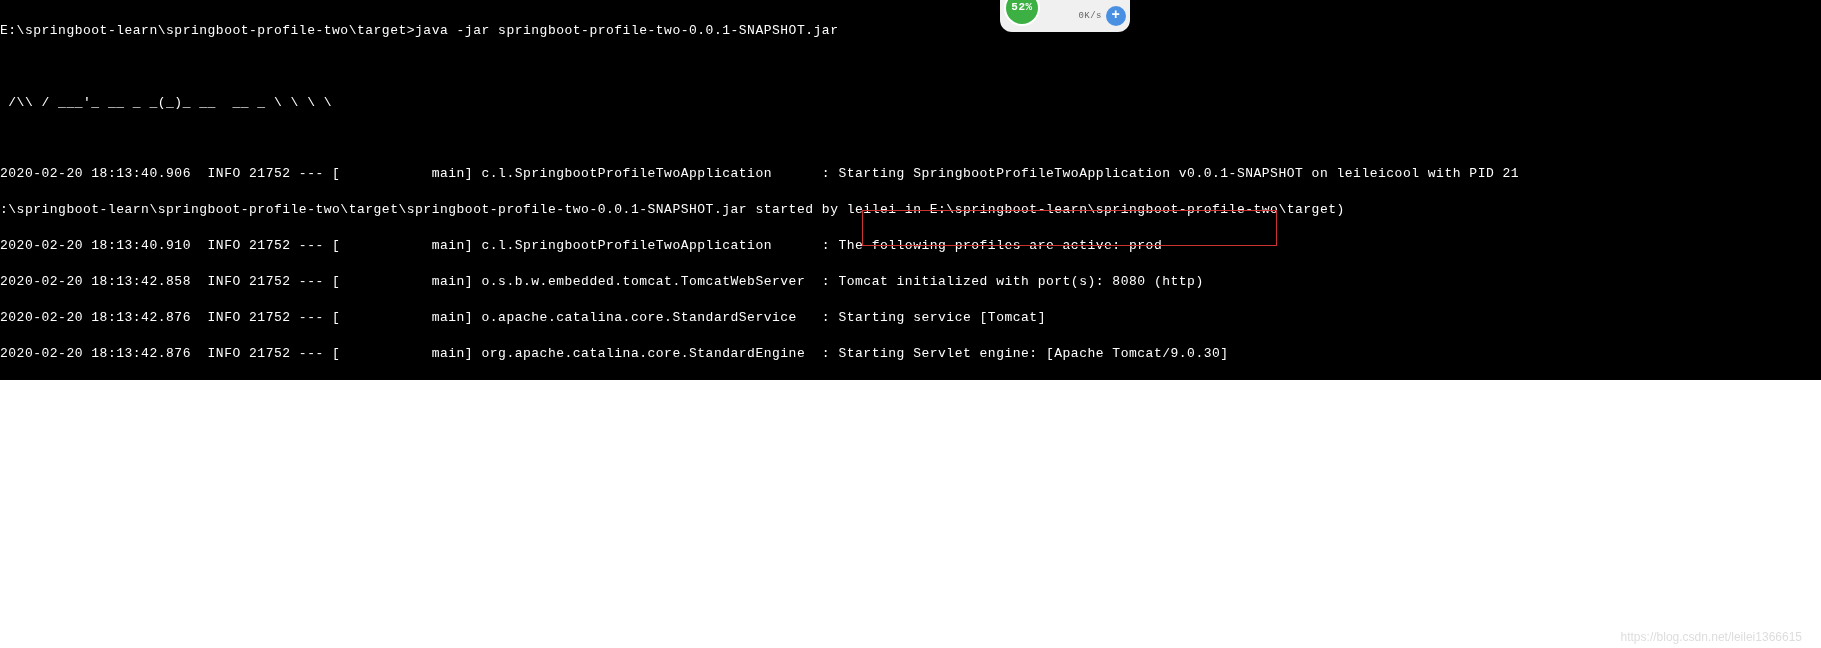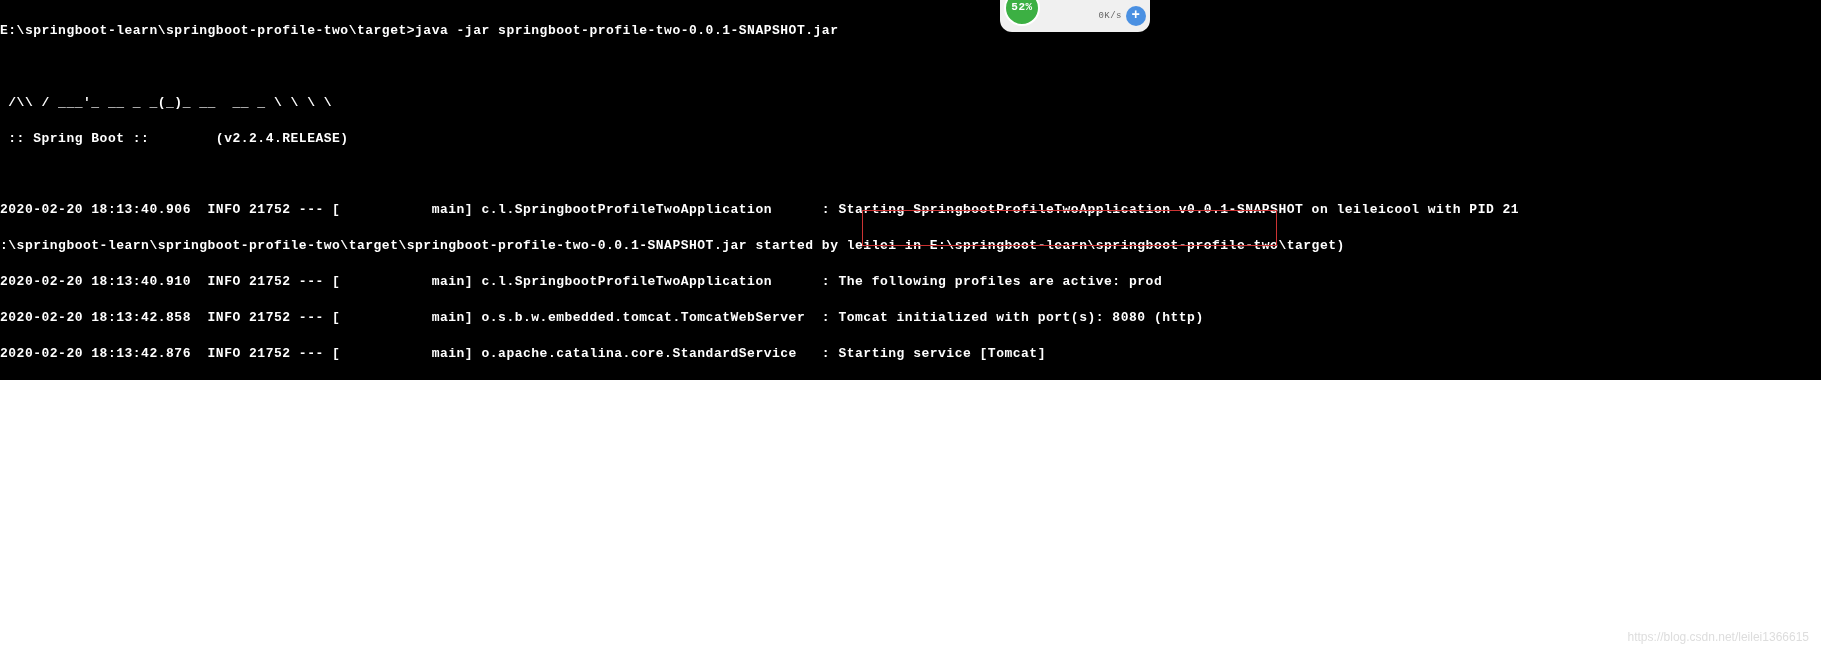--- a/index.html
+++ b/index.html
@@ -21,32 +21,31 @@
       color: #ffffff;
       padding: 4px 0;
       white-space: pre;
       line-height: 1.38;
       letter-spacing: 0.5px;
       height: 380px;
       position: relative;
     }
     .line {
       white-space: pre;
-      font-weight: bold;
     }
     .highlight-box {
       position: absolute;
       border: 1px solid #cc3333;
       pointer-events: none;
     }
     .widget {
       position: absolute;
       top: 0;
       left: 1000px;
-      width: 150px;
+      width: 130px;
       height: 24px;
       background: #f0f0f0;
       border-radius: 0 0 12px 12px;
       display: flex;
       align-items: center;
       padding: 16px 4px;
       box-shadow: 0 1px 3px rgba(0,0,0,0.3);
     }
     .widget-circle {
       width: 36px;
@@ -78,34 +77,33 @@
       color: #fff;
       display: flex;
       align-items: center;
       justify-content: center;
       font-size: 14px;
       font-weight: bold;
     }
     .watermark {
       position: absolute;
       bottom: 4px;
-      right: 12px;
+      right: 19px;
       color: #dddddd;
       font-size: 12px;
       font-family: Arial, sans-serif;
     }
   </style>
 </head>
 <body>
 
 <div class="terminal">
 <div class="line">E:\springboot-learn\springboot-profile-two\target&gt;java -jar springboot-profile-two-0.0.1-SNAPSHOT.jar</div>
 <div class="line"> </div>
 <div class="line"> /\\ / ___'_ __ _ _(_)_ __  __ _ \ \ \ \</div>
-<div class="line"> :: Spring Boot ::        (v2.2.4.RELEASE)</div>
 <div class="line"> </div>
 <div class="line">2020-02-20 18:13:40.906  INFO 21752 --- [           main] c.l.SpringbootProfileTwoApplication      : Starting SpringbootProfileTwoApplication v0.0.1-SNAPSHOT on leileicool with PID 21</div>
 <div class="line">:\springboot-learn\springboot-profile-two\target\springboot-profile-two-0.0.1-SNAPSHOT.jar started by leilei in E:\springboot-learn\springboot-profile-two\target)</div>
 <div class="line">2020-02-20 18:13:40.910  INFO 21752 --- [           main] c.l.SpringbootProfileTwoApplication      : The following profiles are active: prod</div>
 <div class="line">2020-02-20 18:13:42.858  INFO 21752 --- [           main] o.s.b.w.embedded.tomcat.TomcatWebServer  : Tomcat initialized with port(s): 8080 (http)</div>
 <div class="line">2020-02-20 18:13:42.876  INFO 21752 --- [           main] o.apache.catalina.core.StandardService   : Starting service [Tomcat]</div>
 <div class="line">2020-02-20 18:13:42.876  INFO 21752 --- [           main] org.apache.catalina.core.StandardEngine  : Starting Servlet engine: [Apache Tomcat/9.0.30]</div>
 <div class="line">2020-02-20 18:13:43.004  INFO 21752 --- [           main] o.a.c.c.C.[Tomcat].[localhost].[/]       : Initializing Spring embedded WebApplicationContext</div>
 <div class="line">2020-02-20 18:13:43.004  INFO 21752 --- [           main] o.s.web.context.ContextLoader            : Root WebApplicationContext: initialization completed in 2007 ms</div>
 

